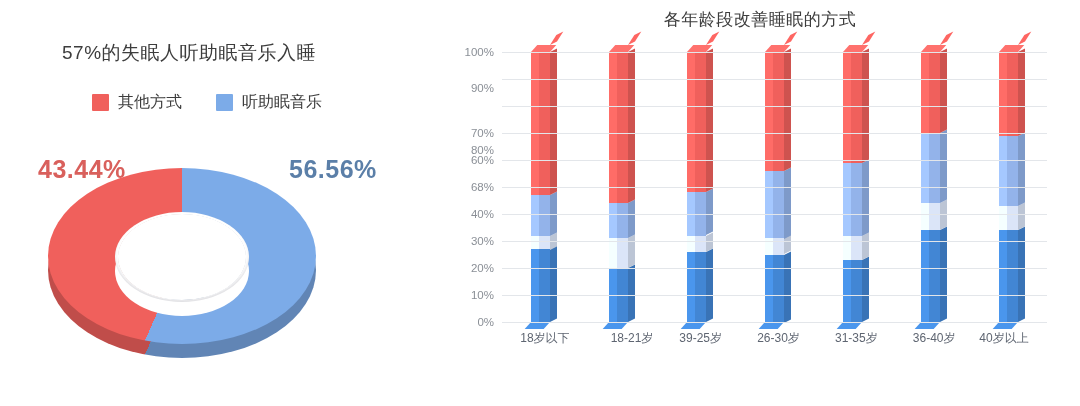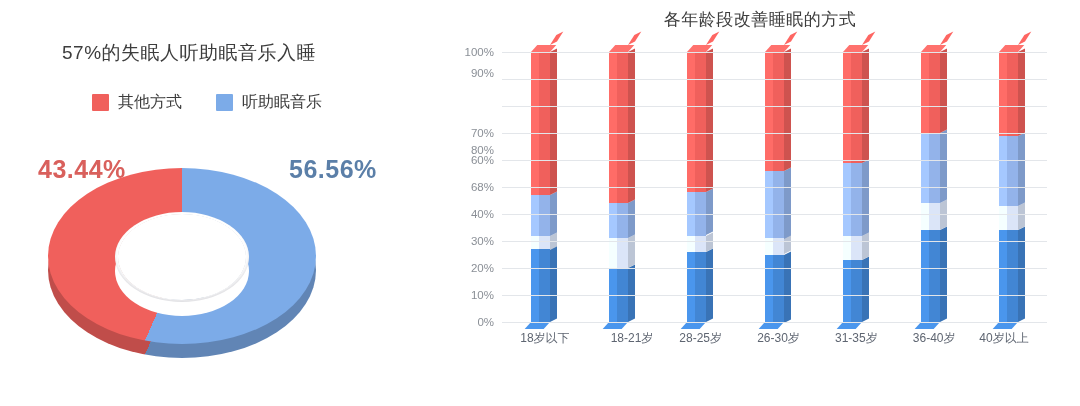--- a/index.html
+++ b/index.html
@@ -379,29 +379,29 @@
         <div class="ytick" style="top: 162px;">40%</div>
         <div class="grid-line" style="top: 135px;"></div>
         <div class="ytick" style="top: 135px;">68%</div>
         <div class="grid-line" style="top: 108px;"></div>
         <div class="ytick" style="top: 108px;">60%</div>
         <div class="grid-line" style="top: 81px;"></div>
         <div class="ytick" style="top: 81px;">70%</div>
         <div class="grid-line" style="top: 54px;"></div>
         <div class="ytick" style="top: 54px; margin-top: 44px;">80%</div>
         <div class="grid-line" style="top: 27px;"></div>
-        <div class="ytick" style="top: 21px; margin-left: 32px;">90%</div>
+        <div class="ytick" style="top: 36px; margin-left: 32px;">90%</div>
         <div class="grid-line" style="top: 0px;"></div>
         <div class="ytick" style="top: 0px;">100%</div>
       </div>
 
     <div class="xlabels" id="xlabels">
         <div class="xlabel" style="left: 42.9286px;">18岁以下</div>
         <div class="xlabel" style="left: 130px;">18-21岁</div>
-        <div class="xlabel" style="left: 198.643px;">28-25岁</div>
+        <div class="xlabel" style="left: 198.643px;">39-25岁</div>
         <div class="xlabel" style="left: 276.5px;">26-30岁</div>
         <div class="xlabel" style="left: 354.357px;">31-35岁</div>
         <div class="xlabel" style="left: 432.214px;">36-40岁</div>
         <div class="xlabel" style="left: 502px;">40岁以上</div>
       </div>
 
   </div>
 </div>
 
 </body></html>

